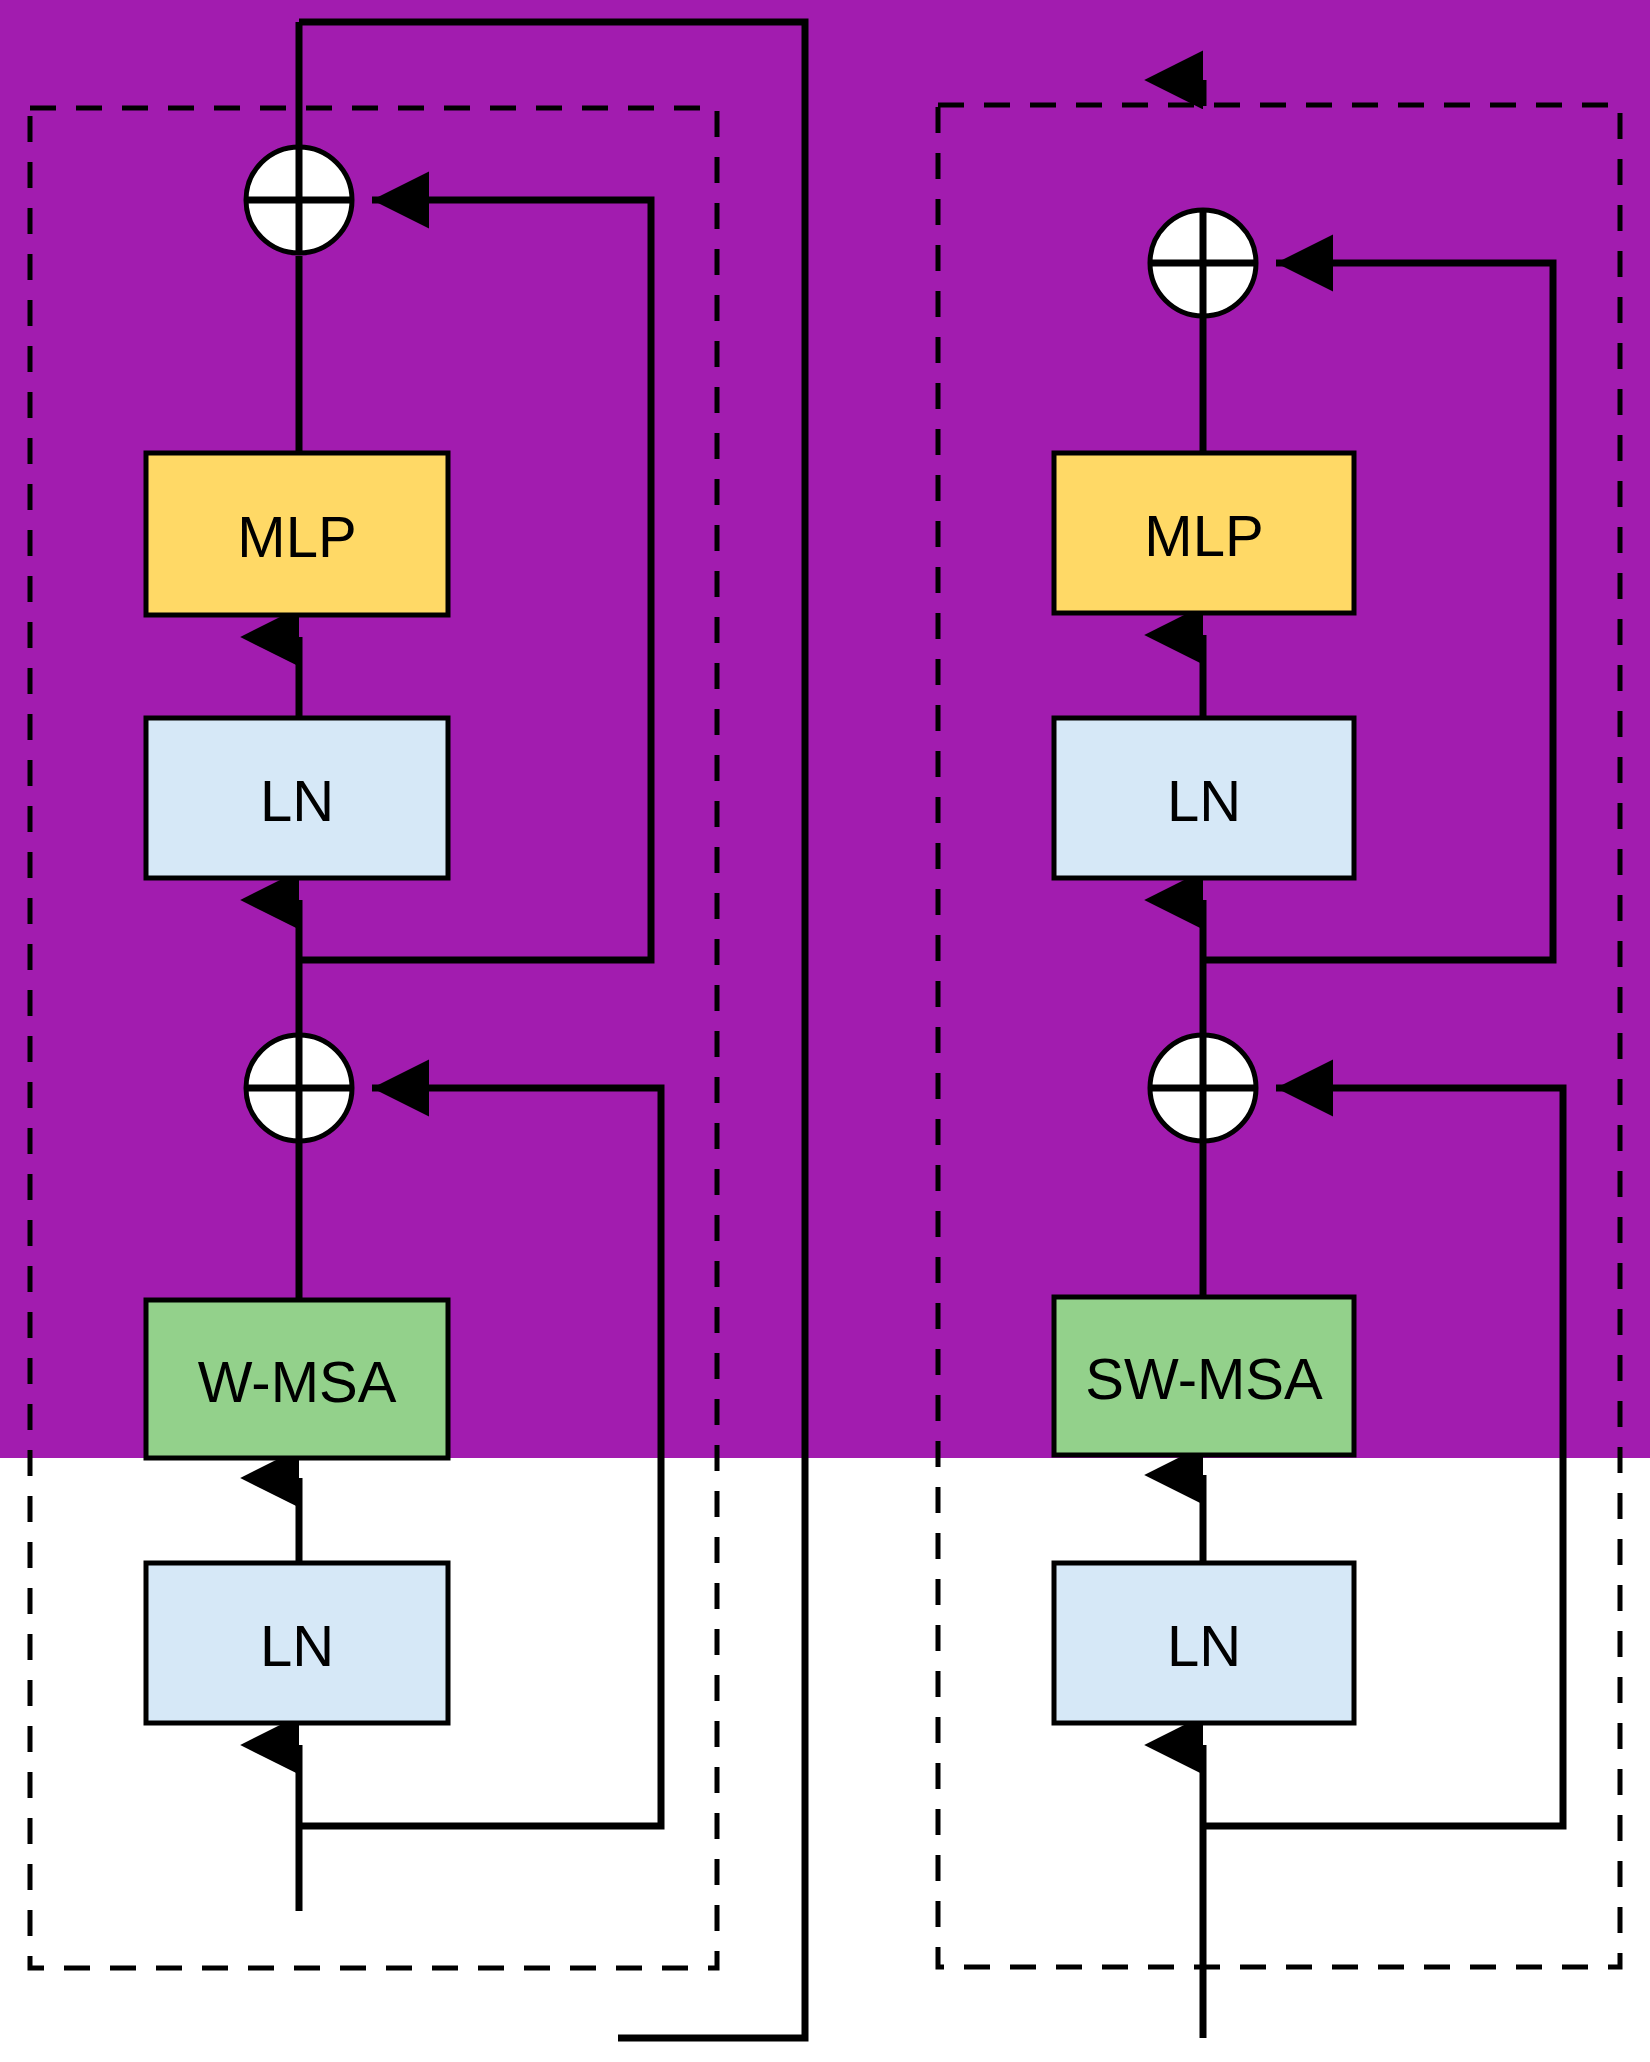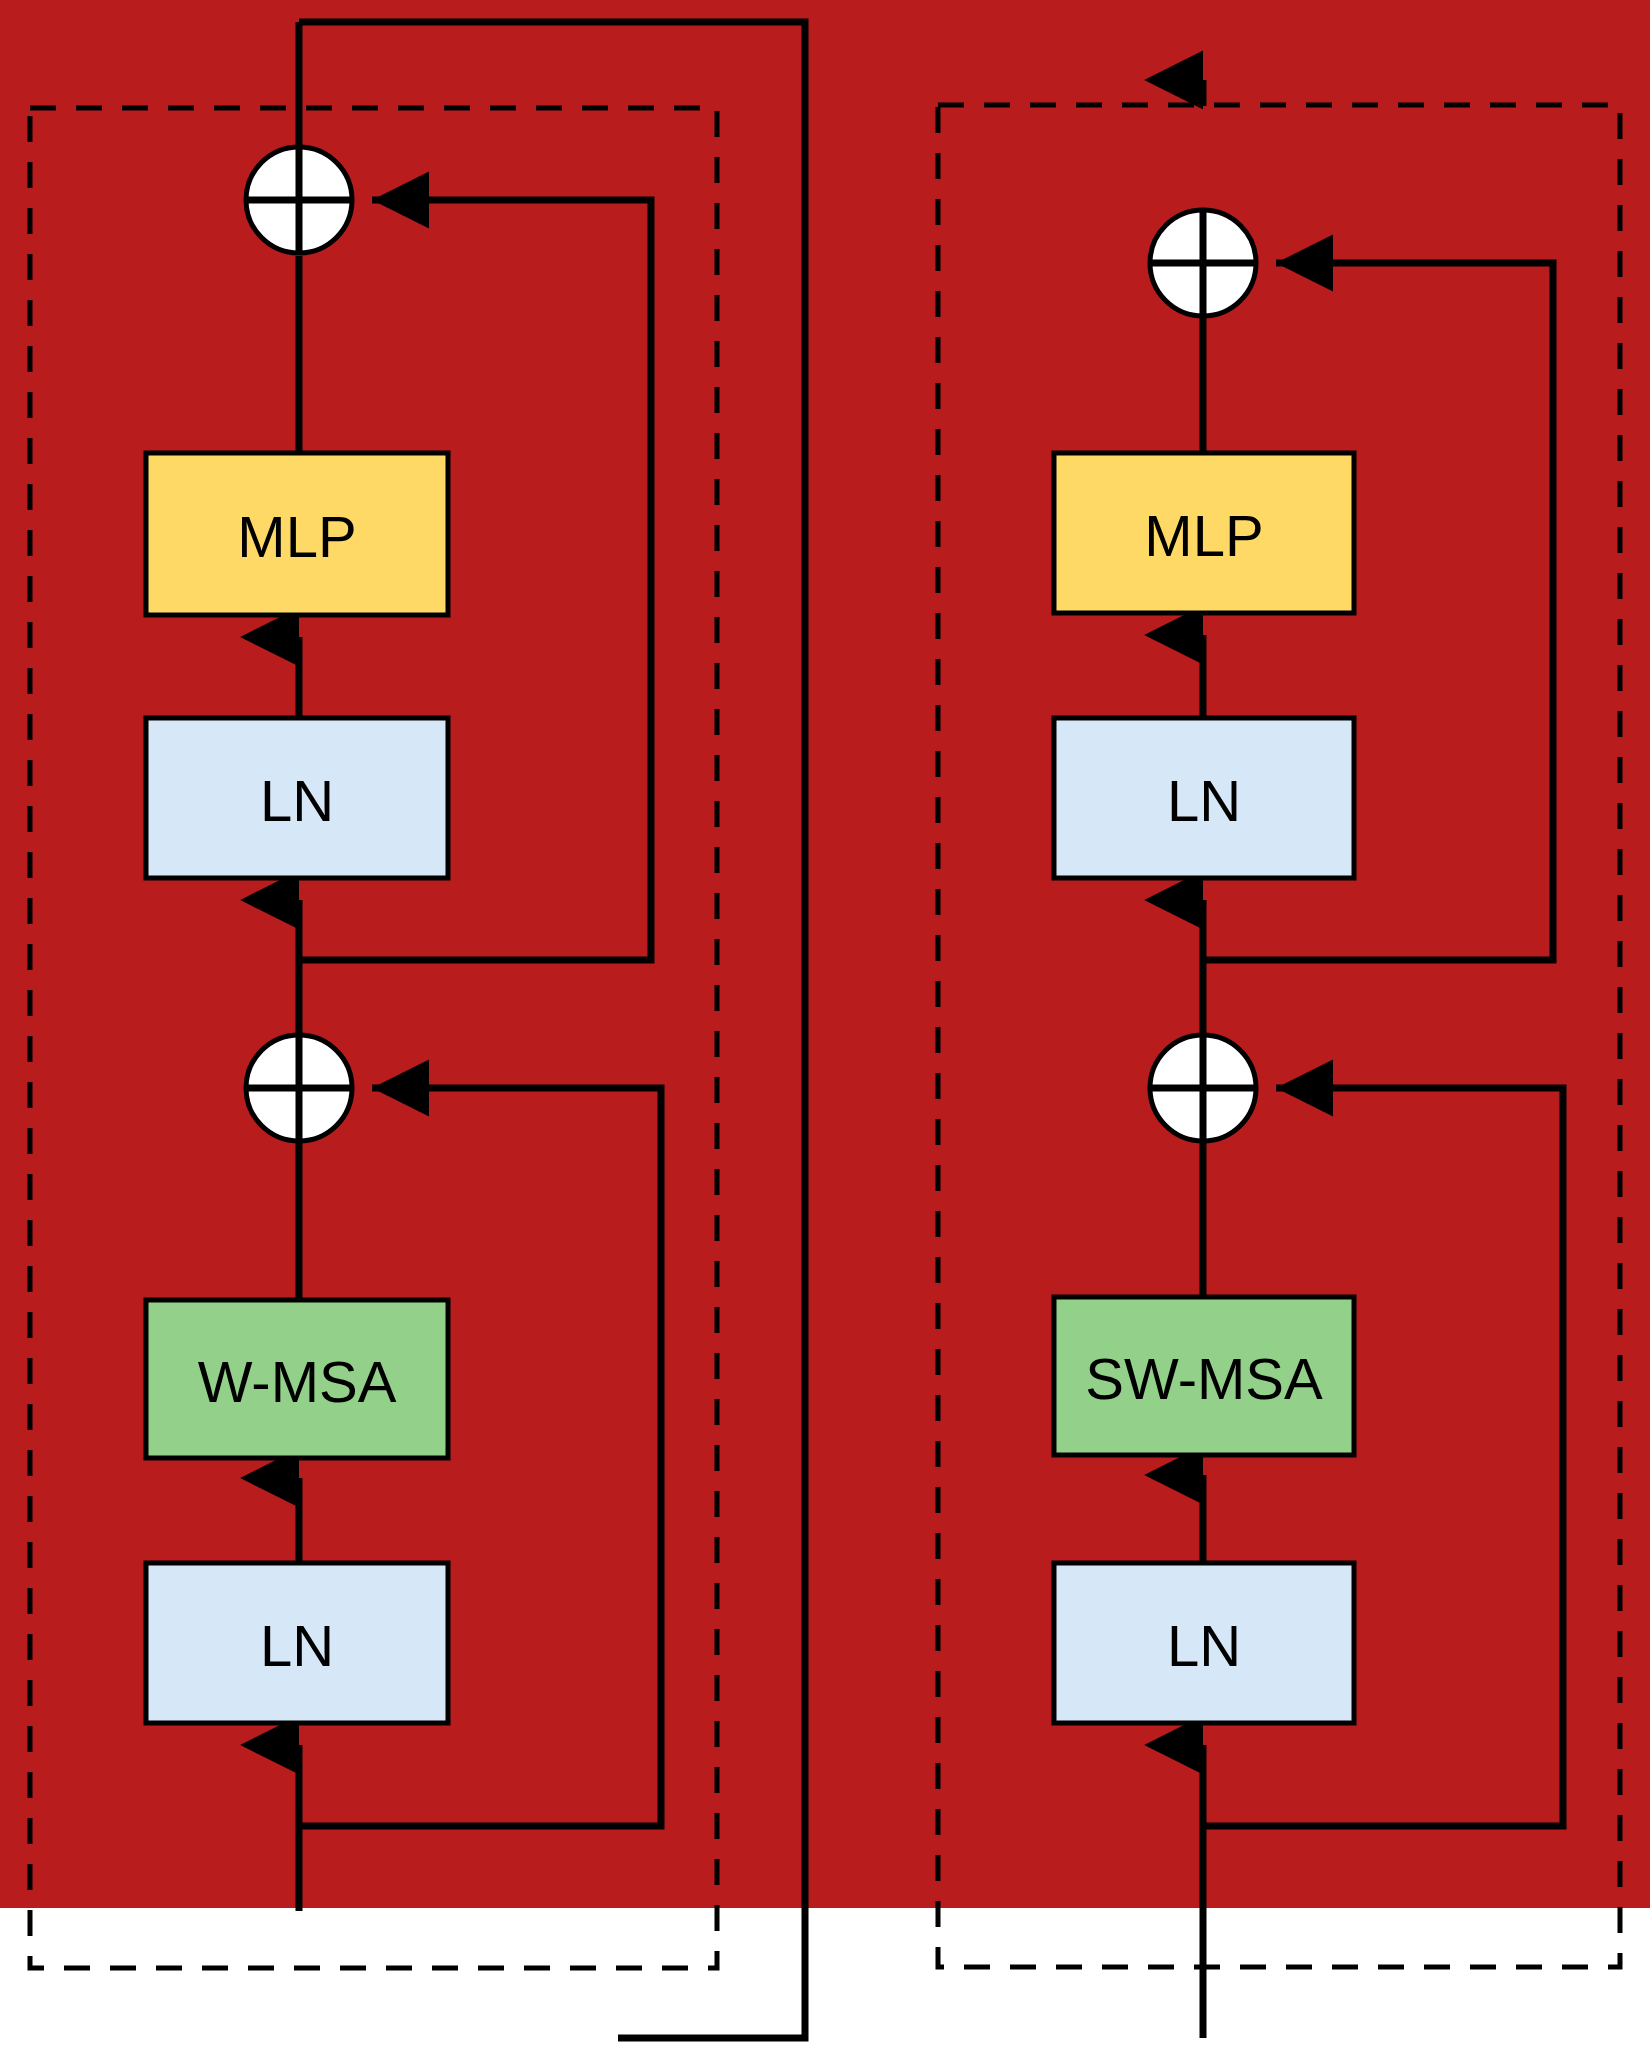--- a/index.html
+++ b/index.html
@@ -9,22 +9,22 @@
   }
   body {
     width: 1650px;
     height: 2062px;
     font-family: "Liberation Sans", sans-serif;
     overflow: hidden;
   }
   #diagram-root {
     position: relative;
     width: 1650px;
-    height: 1908px;
-    background: #b91c1c;
+    height: 1458px;
+    background: #a21caf;
   }
   svg#diagram-svg {
     position: absolute;
     top: 0;
     left: 0;
     width: 1650px;
     height: 2062px;
     display: block;
   }
   .block-label {

